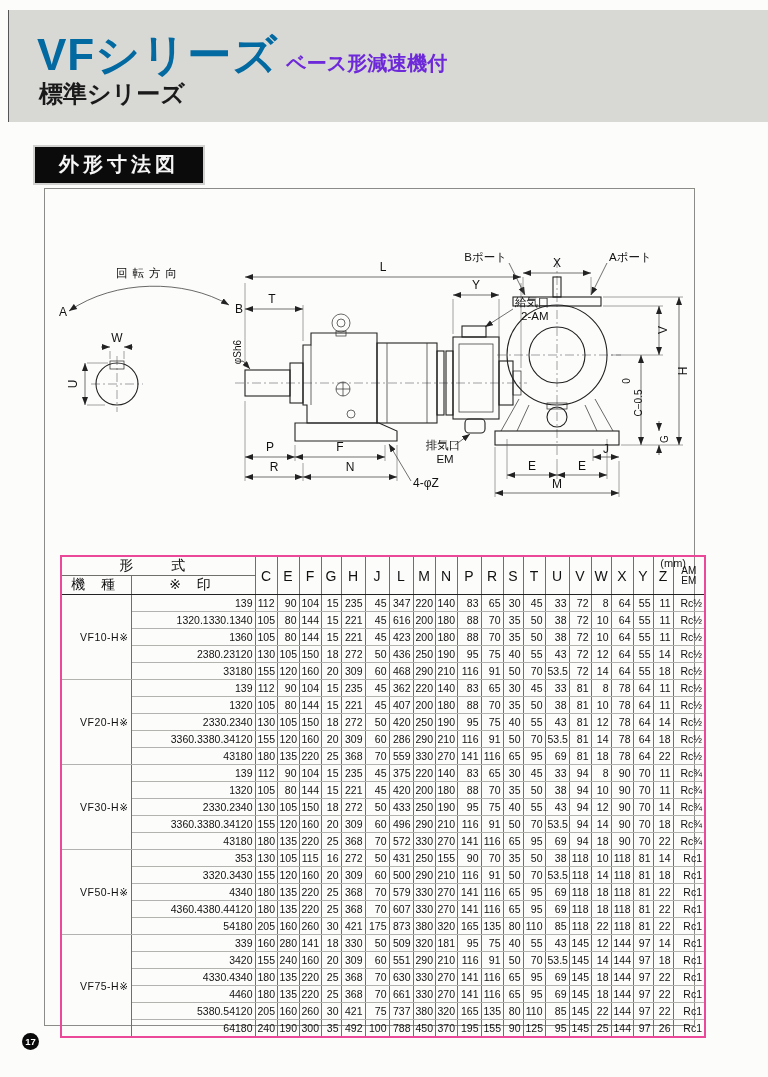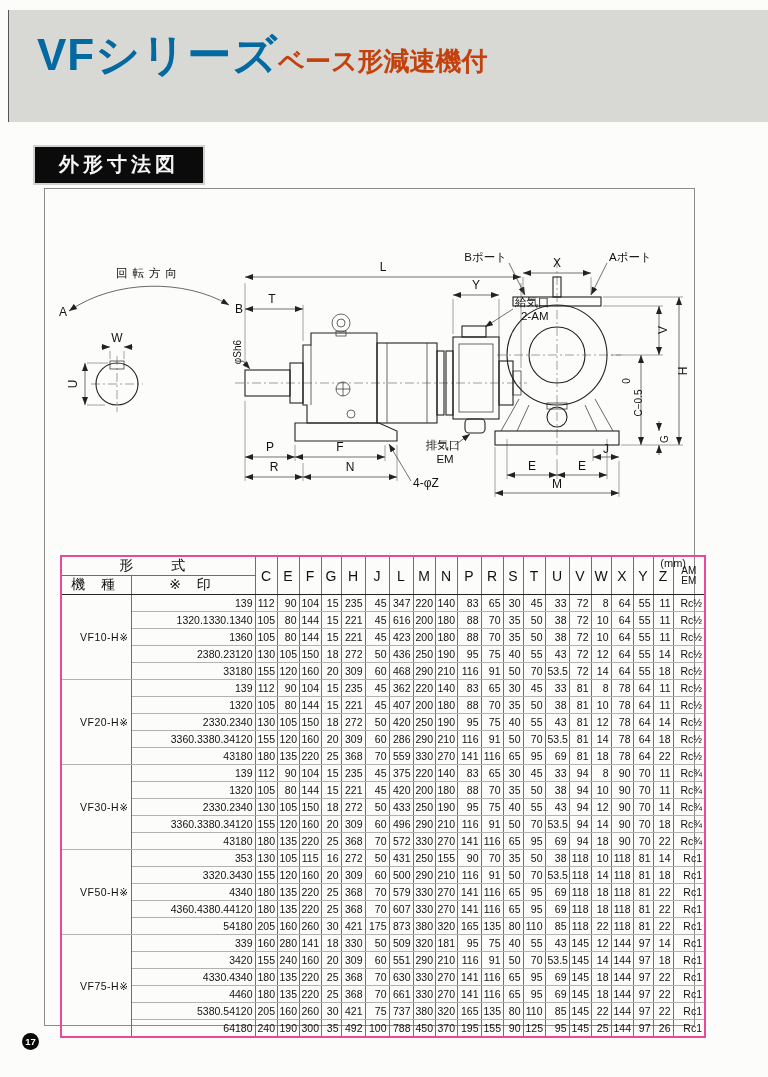--- a/index.html
+++ b/index.html
@@ -3,21 +3,21 @@
 <meta charset="utf-8">
 <style>
   html,body{margin:0;padding:0;background:#e8e8e6;}
   .page{position:relative;width:768px;height:1077px;background:#fcfcfb;overflow:hidden;
         font-family:"Liberation Sans","DejaVu Sans",sans-serif;color:#111;}
   
   .titleband{position:absolute;left:8px;top:10px;right:0;height:112px;background:#d8d8d5;
              border-left:1px solid #555;}
   .titlerow{position:absolute;left:28px;top:16px;white-space:nowrap;}
   .title-main{font-size:44px;font-weight:bold;letter-spacing:1px;color:#0369a1;}
-  .title-sub{font-size:26px;font-weight:bold;margin-left:0;color:#c2410c;}
+  .title-sub{font-size:20px;font-weight:bold;margin-left:8px;color:#6d28d9;}
   .title-series{position:absolute;left:30px;top:68px;font-size:24px;font-weight:600;color:#1a1a1a;}
   
   .seclabel{position:absolute;left:35px;top:147px;background:#0b0b0b;color:#f5f5f5;
             padding:4px 24px 5px 24px;font-size:20px;font-weight:bold;letter-spacing:4px;
             box-shadow:0 0 0 2px #2a2a2a33;}
   
   .frame{position:absolute;left:44px;top:188px;width:649px;height:836px;
          border:1px solid #8b8b88;background:#fcfcfb;}
   .unit{position:absolute;right:8px;top:346px;font-size:11px;color:#222;margin-top:22px;}
   
@@ -53,20 +53,21 @@
 </style>
 </head>
 <body>
 
 <div class="page">
 
   <div class="titleband">
     <div class="titlerow">
       <span class="title-main">VFシリーズ</span><span class="title-sub">ベース形減速機付</span>
     </div>
+    <div class="title-series">標準シリーズ</div>
   </div>
 
   <div class="seclabel">外形寸法図</div>
 
   <div class="frame">
 
     <svg class="diagram" width="647" height="352" viewBox="0 0 647 352">
       <defs>
         <marker id="mae" markerWidth="9" markerHeight="8" refX="8" refY="3" orient="auto" markerUnits="userSpaceOnUse">
           <path d="M0,0 L8,3 L0,6 Z" fill="#222"></path>

